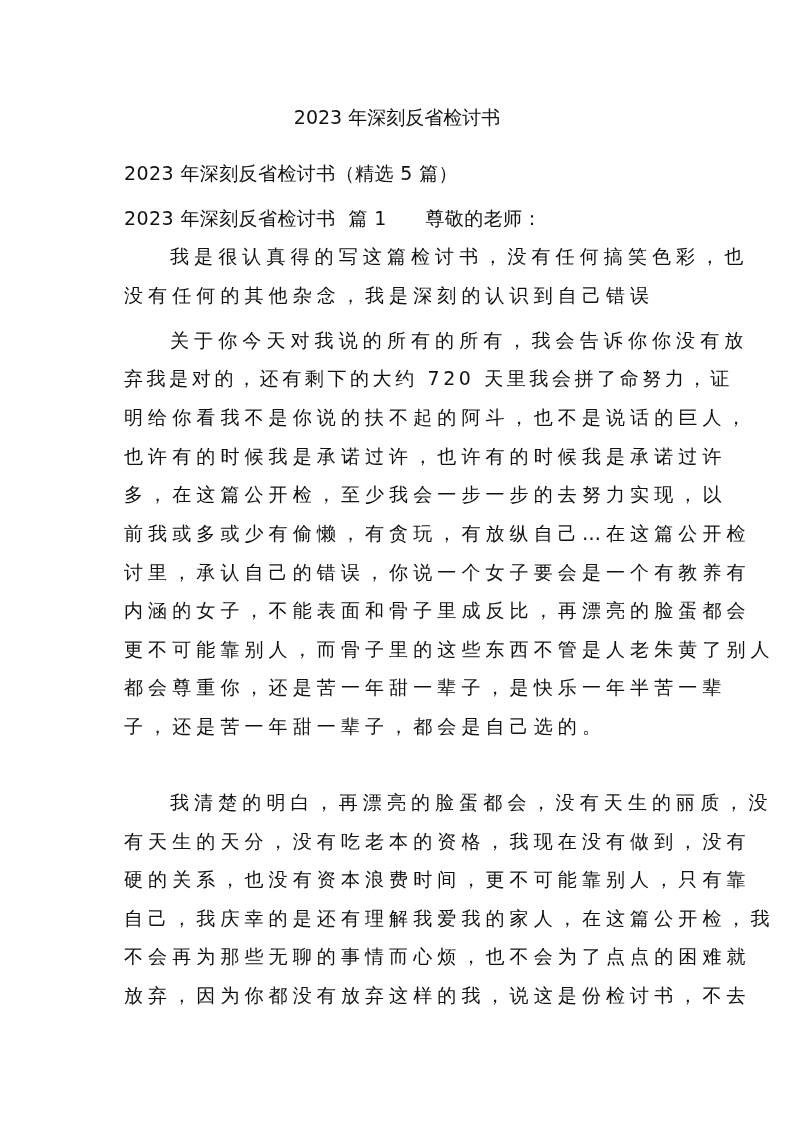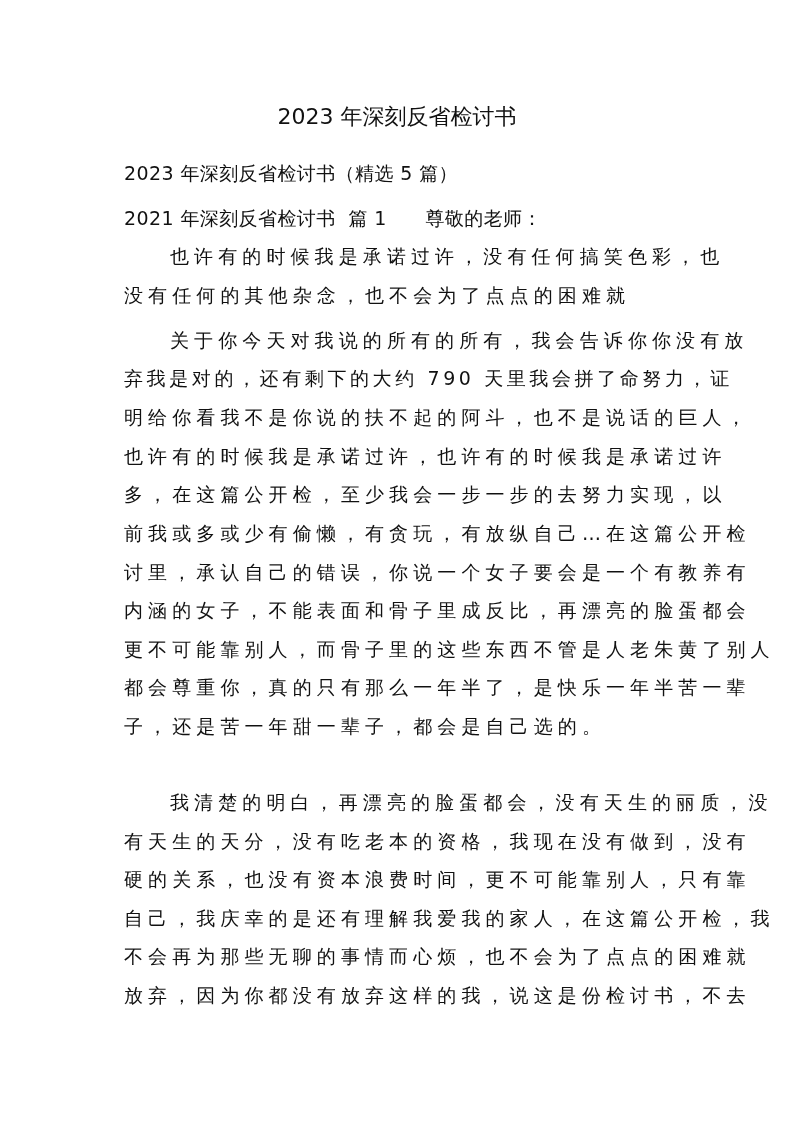--- a/index.html
+++ b/index.html
@@ -1,46 +1,46 @@
 <!DOCTYPE html>
 <html><head>
   <meta charset="utf-8">
   <style>
     html, body { margin: 0; padding: 0; background: #ffffff; }
     body { width: 793px; height: 1122px; position: relative; overflow: hidden;
       font-family: "DejaVu Sans", "Liberation Sans", sans-serif; color: #111111; }
     .page { position: absolute; left: 120px; top: 0; width: 554px; }
     .title { position: absolute; left: 0; width: 554px; top: 104px; text-align: center;
-      font-size: 22px; line-height: 26px; white-space: nowrap; }
+      font-size: 19px; line-height: 26px; white-space: nowrap; }
     .line { position: absolute; left: 4px; font-size: 19px; line-height: 26px; white-space: nowrap;
       letter-spacing: 5.1px; }
     .line.noSpace { letter-spacing: 0.4px; }
     .indent { padding-left: 46px; }
   </style>
 </head>
 <body>
 
 <div class="page">
   <div class="title">2023 年深刻反省检讨书</div>
   <div class="line noSpace" style="top:160px">2023 年深刻反省检讨书（精选 5 篇）</div>
-  <div class="line noSpace" style="top:205px; white-space:pre;">2021 年深刻反省检讨书  篇 1      尊敬的老师：</div>
+  <div class="line noSpace" style="top:205px; white-space:pre;">2023 年深刻反省检讨书  篇 1      尊敬的老师：</div>
 
-  <div class="line indent" style="top:243px">也许有的时候我是承诺过许，没有任何搞笑色彩，也</div>
-  <div class="line" style="top:282px">没有任何的其他杂念，也不会为了点点的困难就</div>
+  <div class="line indent" style="top:243px">我是很认真得的写这篇检讨书，没有任何搞笑色彩，也</div>
+  <div class="line" style="top:282px">没有任何的其他杂念，我是深刻的认识到自己错误</div>
 
   <div class="line indent" style="top:327px">关于你今天对我说的所有的所有，我会告诉你你没有放</div>
-  <div class="line" style="top:365px; letter-spacing:3.6px;">弃我是对的，还有剩下的大约 790 天里我会拼了命努力，证</div>
+  <div class="line" style="top:365px; letter-spacing:3.6px;">弃我是对的，还有剩下的大约 720 天里我会拼了命努力，证</div>
   <div class="line" style="top:404px">明给你看我不是你说的扶不起的阿斗，也不是说话的巨人，</div>
   <div class="line" style="top:443px">也许有的时候我是承诺过许，也许有的时候我是承诺过许</div>
   <div class="line" style="top:481px">多，在这篇公开检，至少我会一步一步的去努力实现，以</div>
   <div class="line" style="top:520px">前我或多或少有偷懒，有贪玩，有放纵自己…在这篇公开检</div>
   <div class="line" style="top:559px">讨里，承认自己的错误，你说一个女子要会是一个有教养有</div>
   <div class="line" style="top:597px">内涵的女子，不能表面和骨子里成反比，再漂亮的脸蛋都会</div>
   <div class="line" style="top:636px">更不可能靠别人，而骨子里的这些东西不管是人老朱黄了别人</div>
-  <div class="line" style="top:674px">都会尊重你，真的只有那么一年半了，是快乐一年半苦一辈</div>
+  <div class="line" style="top:674px">都会尊重你，还是苦一年甜一辈子，是快乐一年半苦一辈</div>
   <div class="line" style="top:713px">子，还是苦一年甜一辈子，都会是自己选的。</div>
 
   <div class="line indent" style="top:789px">我清楚的明白，再漂亮的脸蛋都会，没有天生的丽质，没</div>
   <div class="line" style="top:828px">有天生的天分，没有吃老本的资格，我现在没有做到，没有</div>
   <div class="line" style="top:866px">硬的关系，也没有资本浪费时间，更不可能靠别人，只有靠</div>
   <div class="line" style="top:905px">自己，我庆幸的是还有理解我爱我的家人，在这篇公开检，我</div>
   <div class="line" style="top:943px">不会再为那些无聊的事情而心烦，也不会为了点点的困难就</div>
   <div class="line" style="top:982px">放弃，因为你都没有放弃这样的我，说这是份检讨书，不去</div>
 </div>
 

